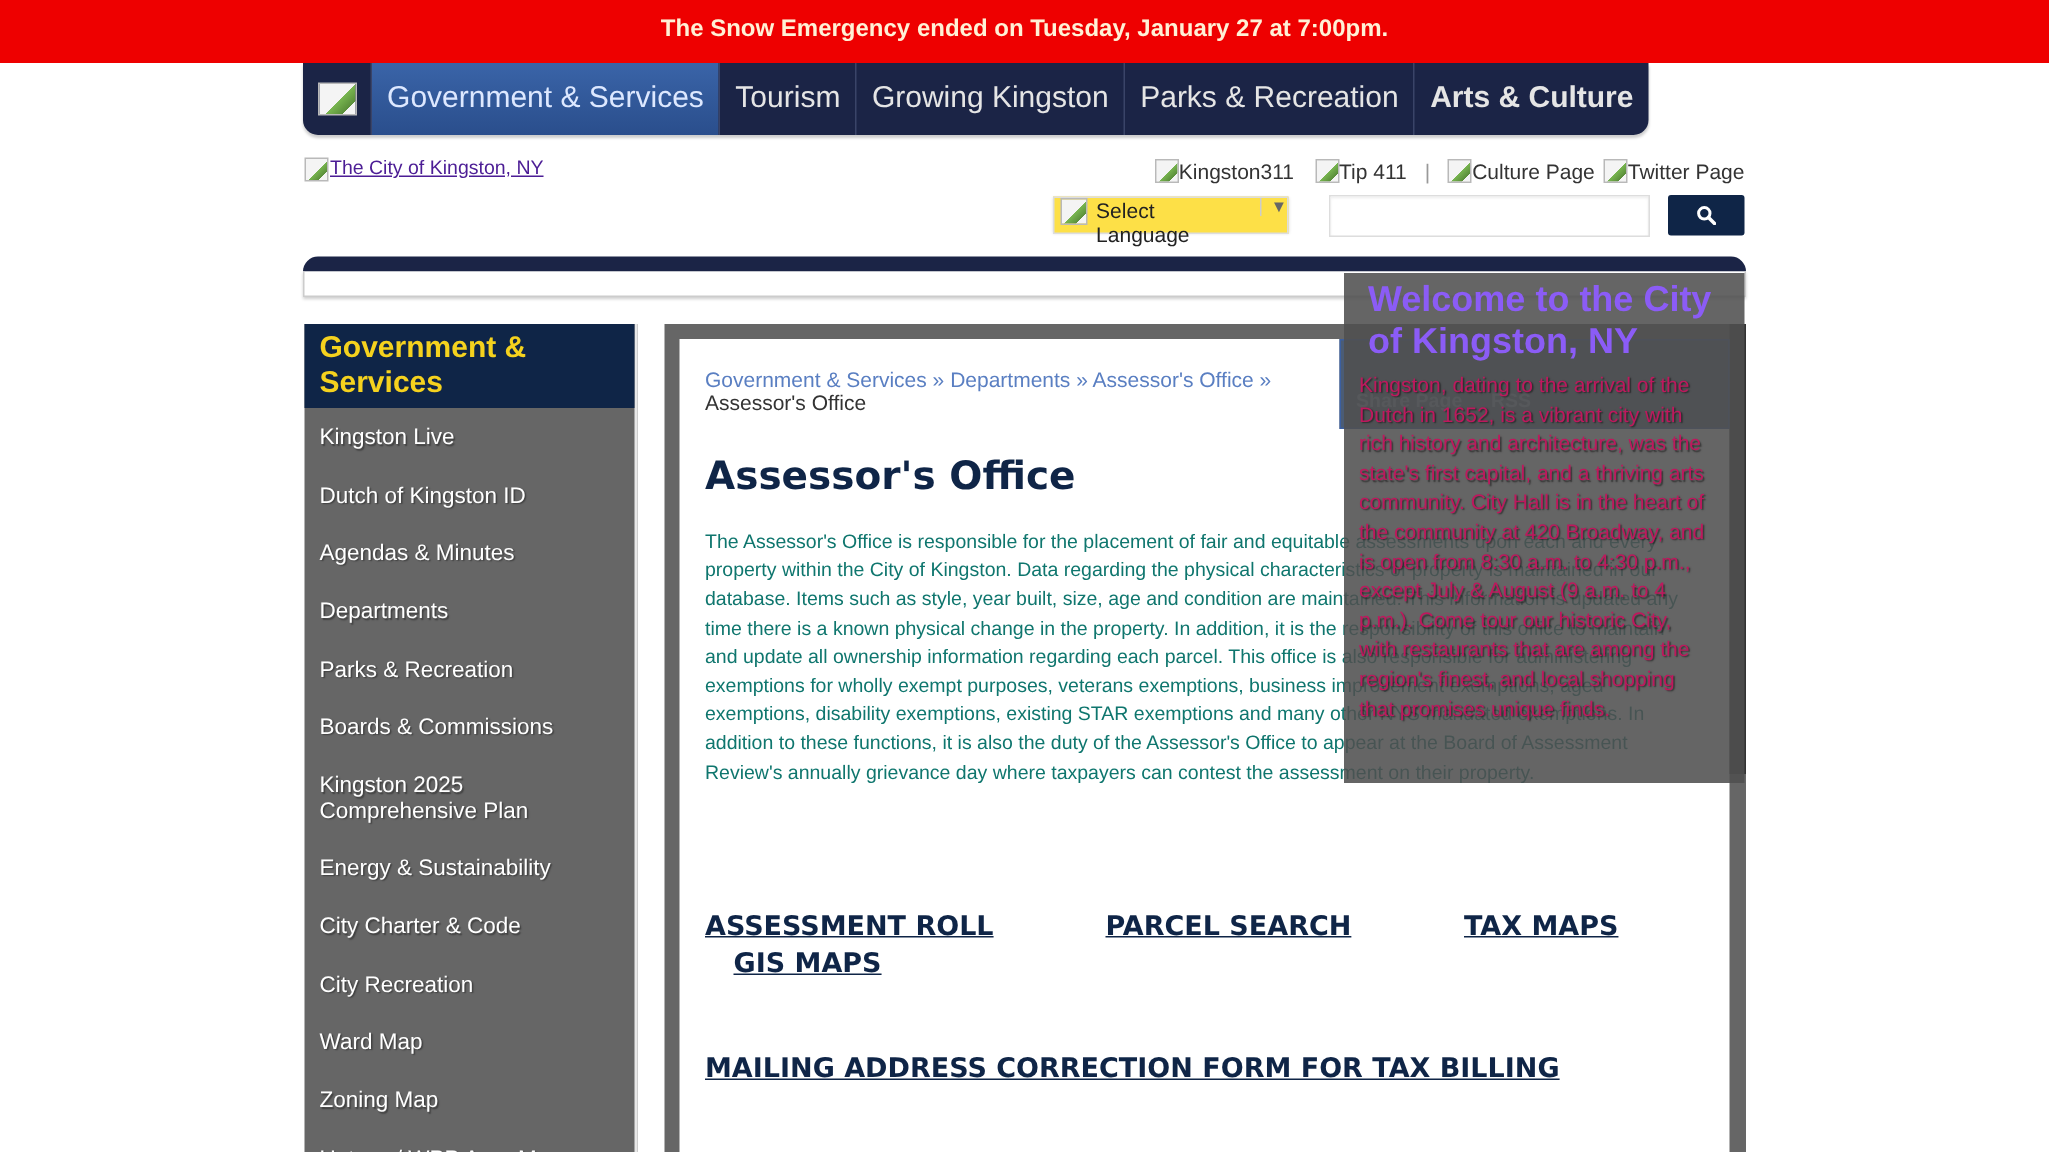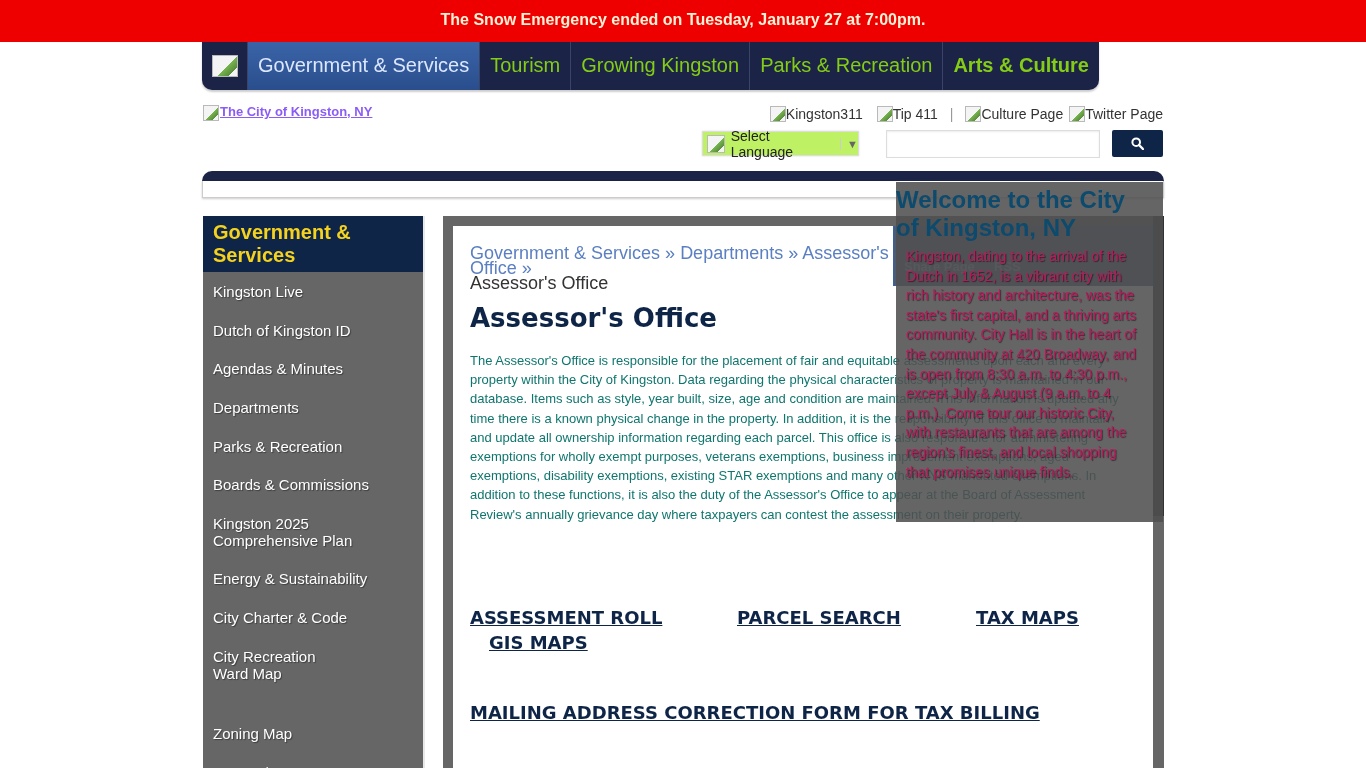--- a/index.html
+++ b/index.html
@@ -2,53 +2,53 @@
 <html><head>
 <meta charset="utf-8">
 <style>
   * { box-sizing: border-box; margin: 0; padding: 0; }
   html, body { width: 1366px; height: 768px; overflow: hidden; background: #ffffff; font-family: "Liberation Sans", sans-serif; }
   .alert-bar { position: absolute; left: 0; top: 0; width: 1366px; height: 42px; background: #ee0000; color: #fff1d6; font-weight: bold; font-size: 16px; text-align: center; line-height: 40px; }
   .topnav { position: absolute; left: 202px; top: 42px; width: 897px; height: 48px; background: #1b2446; border-radius: 0 0 10px 10px; display: flex; overflow: hidden; box-shadow: 0 2px 2px rgba(0,0,0,0.2); }
   .topnav .home { width: 52px; height: 48px; display: flex; align-items: center; justify-content: center; border-right: 1px solid #3a4468; }
   .broken-img { display: inline-block; width: 16px; height: 16px; border: 1px solid #b9b9b9; background: linear-gradient(135deg, #f4f4f4 55%, #78b550 55%, #5a8e3a 80%, #f4f4f4 80%); vertical-align: middle; }
   .topnav .home .broken-img { width: 26px; height: 22px; }
-  .topnav .item { height: 48px; padding: 0 10px; color: #84cc16; font-size: 20px; line-height: 46px; border-right: 1px solid #3a4468; white-space: nowrap; }
+  .topnav .item { height: 48px; padding: 0 10px; color: #e5e5e5; font-size: 20px; line-height: 46px; border-right: 1px solid #3a4468; white-space: nowrap; }
   .topnav .item.active { background: linear-gradient(#3a64a8, #2a4e8c); color: #dde8ff; }
   .topnav .item:last-child { border-right: none; font-weight: bold; }
 
-  .logo-link { position: absolute; left: 203px; top: 104px; font-size: 13px; color: #8b5cf6; text-decoration: underline; font-weight: bold; }
+  .logo-link { position: absolute; left: 203px; top: 104px; font-size: 13px; color: #4c1d95; text-decoration: underline; }
   .logo-link .broken-img { margin-right: 1px; }
   .util-links { position: absolute; right: 203px; top: 106px; font-size: 14px; color: #333; display: flex; align-items: center; gap: 6px; }
   .util-links .lnk { display: inline-flex; align-items: flex-end; }
   .util-links .sep { color: #999; margin: 0 6px; }
-  .lang-select { position: absolute; left: 702px; top: 131px; width: 157px; height: 25px; border: 1px solid #ddd; background: #bef264; font-size: 14px; color: #222; display: flex; align-items: center; padding-left: 4px; box-shadow: 0 0 2px rgba(0,0,0,0.15); }
+  .lang-select { position: absolute; left: 702px; top: 131px; width: 157px; height: 25px; border: 1px solid #ddd; background: #fde047; font-size: 14px; color: #222; display: flex; align-items: flex-start; padding-left: 4px; box-shadow: 0 0 2px rgba(0,0,0,0.15); }
   .lang-select .broken-img { width: 18px; height: 18px; margin-right: 6px; }
   .lang-select .caret { margin-left: 6px; border-left: 1px solid #ccc; padding-left: 6px; color: #666; font-size: 11px; }
   .search-input { position: absolute; left: 886px; top: 130px; width: 214px; height: 28px; border: 1px solid #ddd; background: #fff; box-shadow: inset 0 1px 2px rgba(0,0,0,0.08); }
   .search-btn { position: absolute; left: 1112px; top: 130px; width: 51px; height: 27px; background: #0f2547; border-radius: 2px; display: flex; align-items: center; justify-content: center; }
 
   .bluebar { position: absolute; left: 202px; top: 171px; width: 962px; height: 10px; background: #1b2446; border-radius: 10px 10px 0 0; }
   .whitebar { position: absolute; left: 202px; top: 181px; width: 962px; height: 17px; background: #fff; border: 1px solid #ccc; border-top: none; box-shadow: 0 1px 2px rgba(0,0,0,0.2); }
 
   .sidebar { position: absolute; left: 203px; top: 216px; width: 222px; height: 560px; background: #666666; border-right: 2px solid #e8e8e8; }
   .sidebar .head { background: #0f2547; color: #f5d21e; font-weight: bold; font-size: 20px; line-height: 23px; padding: 5px 10px 6px 10px; height: 56px; }
   .sidebar .item { color: #ffffff; font-size: 15px; padding: 0 10px; text-shadow: 1px 1px 1px rgba(0,0,0,0.4); line-height: 17px; }
 
   .main-frame { position: absolute; left: 443px; top: 216px; width: 721px; height: 560px; background: #666666; }
   .main-inner { position: absolute; left: 453px; top: 226px; width: 700px; height: 550px; background: #ffffff; }
-  .breadcrumb { position: absolute; left: 470px; top: 246px; font-size: 18px; color: #333; line-height: 15px; width: 420px; }
+  .breadcrumb { position: absolute; left: 470px; top: 246px; font-size: 14px; color: #333; line-height: 15px; width: 420px; }
   .breadcrumb a { color: #5a7fc2; text-decoration: none; }
   .breadcrumb .sep { color: #5a7fc2; }
   .page-title { position: absolute; left: 470px; top: 303px; font-family: "DejaVu Sans", sans-serif; font-weight: bold; font-size: 26px; color: #0f2547; }
   .body-text { position: absolute; left: 470px; top: 351px; width: 660px; font-family: Liberation Sans, sans-serif; font-size: 13px; line-height: 19.2px; color: #0f766e; }
   .big-link { position: absolute; font-family: "DejaVu Sans", sans-serif; font-weight: bold; font-size: 18px; color: #0f2547; text-decoration: underline; white-space: nowrap; }
 
   .welcome { position: absolute; left: 896px; top: 182px; width: 267px; height: 340px; background: rgba(80,80,80,0.88); }
-  .welcome h2 { position: absolute; left: 0; top: 4px; width: 250px; color: #0c4a6e; font-size: 24px; line-height: 28px; font-weight: bold; }
+  .welcome h2 { position: absolute; left: 16px; top: 4px; width: 250px; color: #8b5cf6; font-size: 24px; line-height: 28px; font-weight: bold; }
   .welcome .txt { position: absolute; left: 10px; top: 65px; width: 235px; color: #be185d; font-size: 14px; line-height: 19.6px; text-shadow: 1px 1px 1px rgba(0,0,0,0.5); }
   .share-strip { position: absolute; left: 893px; top: 226px; width: 260px; height: 60px; background: rgba(15,37,71,0.75); border: 1px solid #3b5fa0; }
   .share-strip span { position: absolute; color: rgba(180,190,210,0.55); font-size: 13px; font-weight: bold; }
   .scroll-dark { position: absolute; left: 1153px; top: 216px; width: 11px; height: 300px; background: #333; }
 </style>
 </head>
 <body>
 
 <div class="alert-bar">The Snow Emergency ended on Tuesday, January 27 at 7:00pm.</div>
 
@@ -109,21 +109,21 @@
   <div class="item" style="position:absolute;top:67px">Kingston Live</div>
   <div class="item" style="position:absolute;top:106px">Dutch of Kingston ID</div>
   <div class="item" style="position:absolute;top:144px">Agendas &amp; Minutes</div>
   <div class="item" style="position:absolute;top:183px">Departments</div>
   <div class="item" style="position:absolute;top:222px">Parks &amp; Recreation</div>
   <div class="item" style="position:absolute;top:260px">Boards &amp; Commissions</div>
   <div class="item" style="position:absolute;top:299px;width:180px">Kingston 2025 Comprehensive Plan</div>
   <div class="item" style="position:absolute;top:354px">Energy &amp; Sustainability</div>
   <div class="item" style="position:absolute;top:393px">City Charter &amp; Code</div>
   <div class="item" style="position:absolute;top:432px">City Recreation</div>
-  <div class="item" style="position:absolute;top:449px">Ward Map</div>
+  <div class="item" style="position:absolute;top:470px">Ward Map</div>
   <div class="item" style="position:absolute;top:509px">Zoning Map</div>
   <div class="item" style="position:absolute;top:548px">Uptown/ WPP Area Map</div>
 </aside>
 
 <div class="main-frame"></div>
 <div class="main-inner"></div>
 
 <div class="breadcrumb">
   <a>Government &amp; Services</a>
   <span class="sep">»</span>

